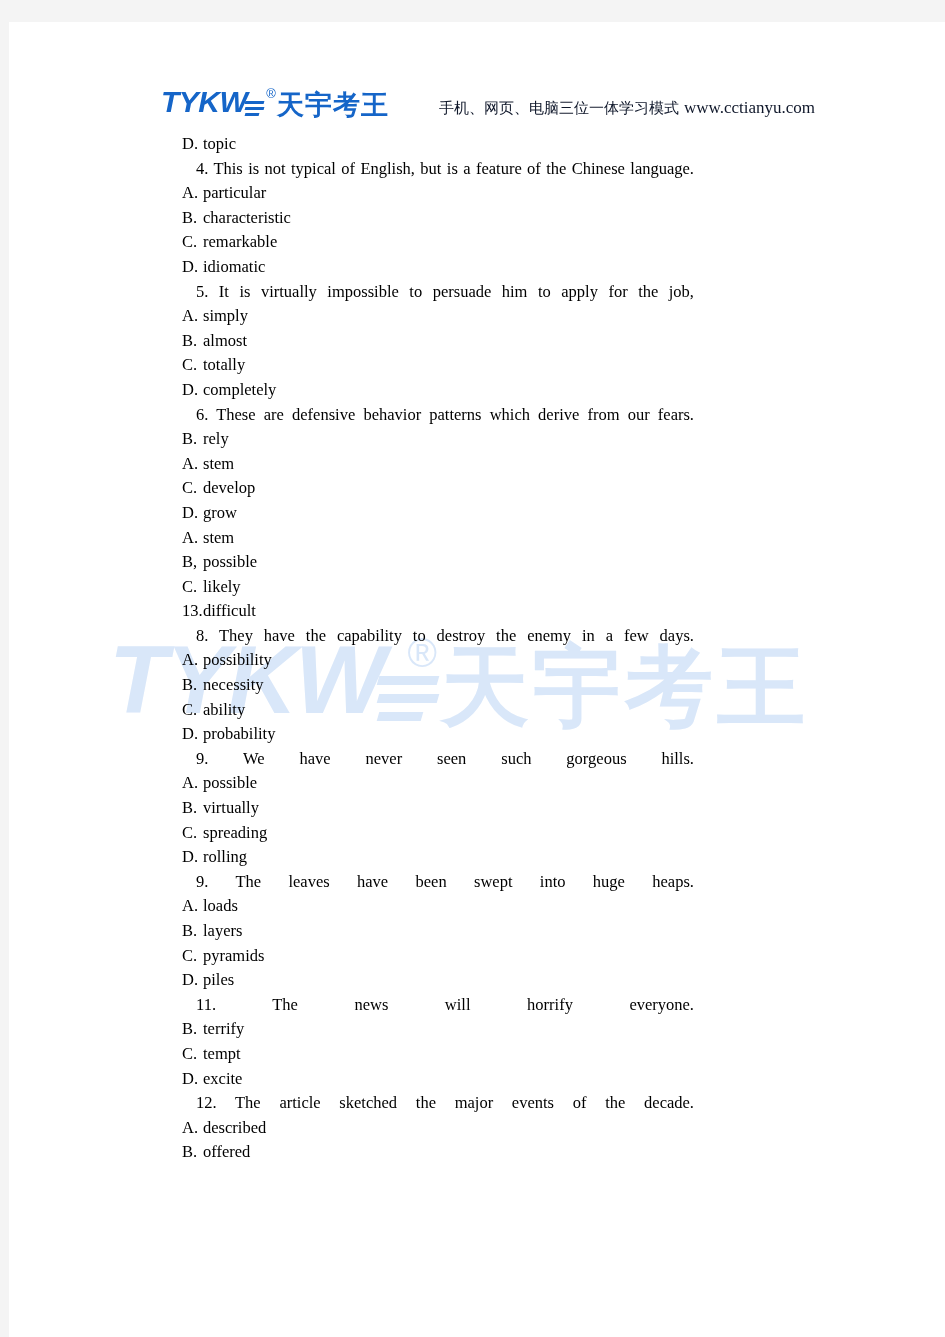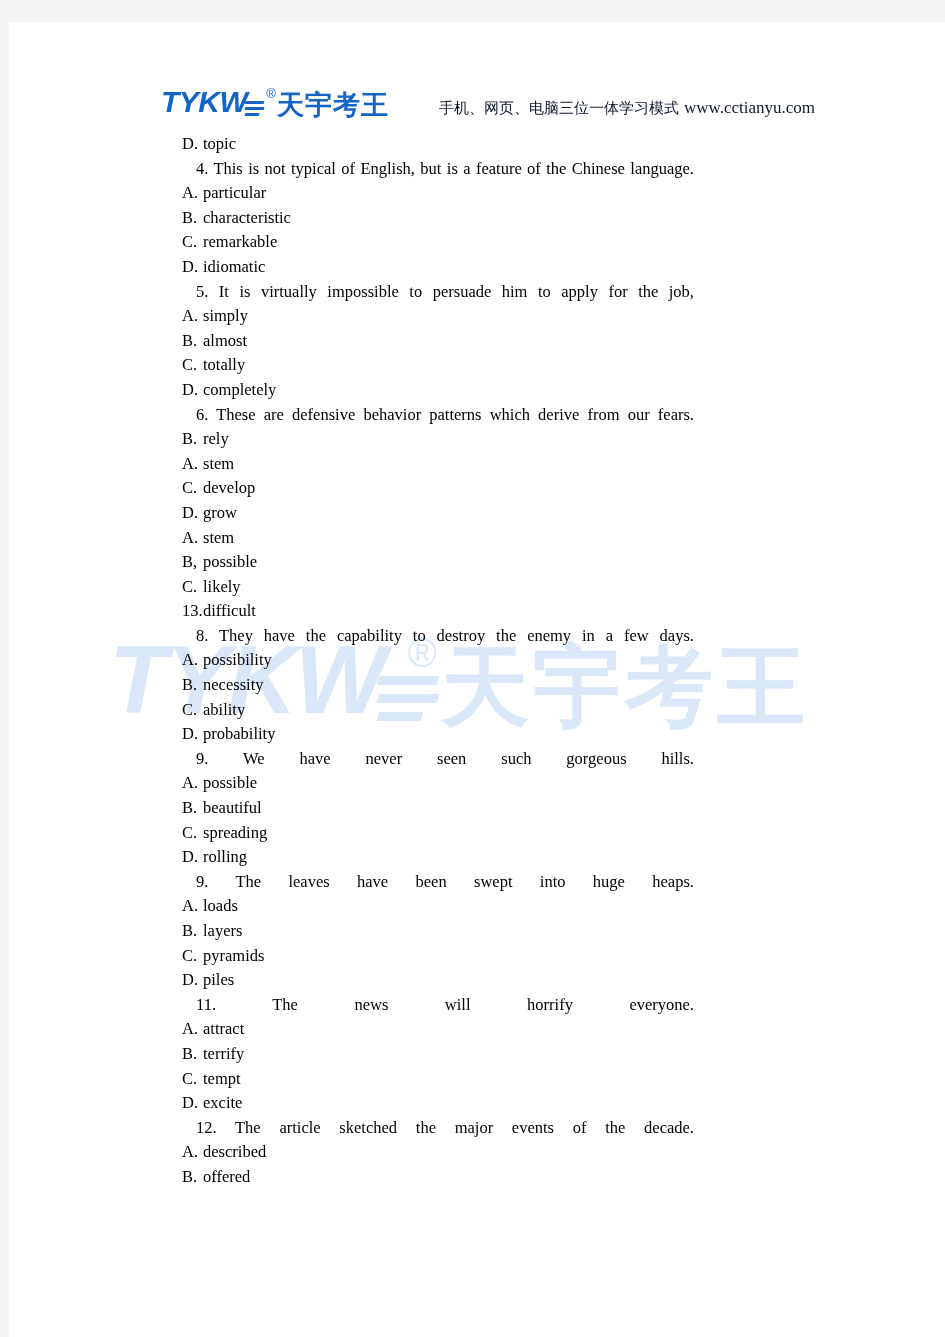--- a/index.html
+++ b/index.html
@@ -252,30 +252,29 @@
       <div class="line opt"><span class="lbl">B,</span><span>possible</span></div>
       <div class="line opt"><span class="lbl">C.</span><span>likely</span></div>
       <div class="line opt"><span class="lbl">13.</span><span>difficult</span></div>
       <div class="line q">8. They have the capability to destroy the enemy in a few days.</div>
       <div class="line opt"><span class="lbl">A.</span><span>possibility</span></div>
       <div class="line opt"><span class="lbl">B.</span><span>necessity</span></div>
       <div class="line opt"><span class="lbl">C.</span><span>ability</span></div>
       <div class="line opt"><span class="lbl">D.</span><span>probability</span></div>
       <div class="line q">9. We have never seen such gorgeous hills.</div>
       <div class="line opt"><span class="lbl">A.</span><span>possible</span></div>
-      <div class="line opt"><span class="lbl">B.</span><span>beautiful</span></div>
+      <div class="line opt"><span class="lbl">B.</span><span>virtually</span></div>
       <div class="line opt"><span class="lbl">C.</span><span>spreading</span></div>
       <div class="line opt"><span class="lbl">D.</span><span>rolling</span></div>
       <div class="line q">9. The leaves have been swept into huge heaps.</div>
       <div class="line opt"><span class="lbl">A.</span><span>loads</span></div>
       <div class="line opt"><span class="lbl">B.</span><span>layers</span></div>
       <div class="line opt"><span class="lbl">C.</span><span>pyramids</span></div>
       <div class="line opt"><span class="lbl">D.</span><span>piles</span></div>
       <div class="line q">11. The news will horrify everyone.</div>
-      <div class="line opt"><span class="lbl">A.</span><span>attract</span></div>
       <div class="line opt"><span class="lbl">B.</span><span>terrify</span></div>
       <div class="line opt"><span class="lbl">C.</span><span>tempt</span></div>
       <div class="line opt"><span class="lbl">D.</span><span>excite</span></div>
       <div class="line q">12. The article sketched the major events of the decade.</div>
       <div class="line opt"><span class="lbl">A.</span><span>described</span></div>
       <div class="line opt"><span class="lbl">B.</span><span>offered</span></div>
     </div>
 
 </div>
 

